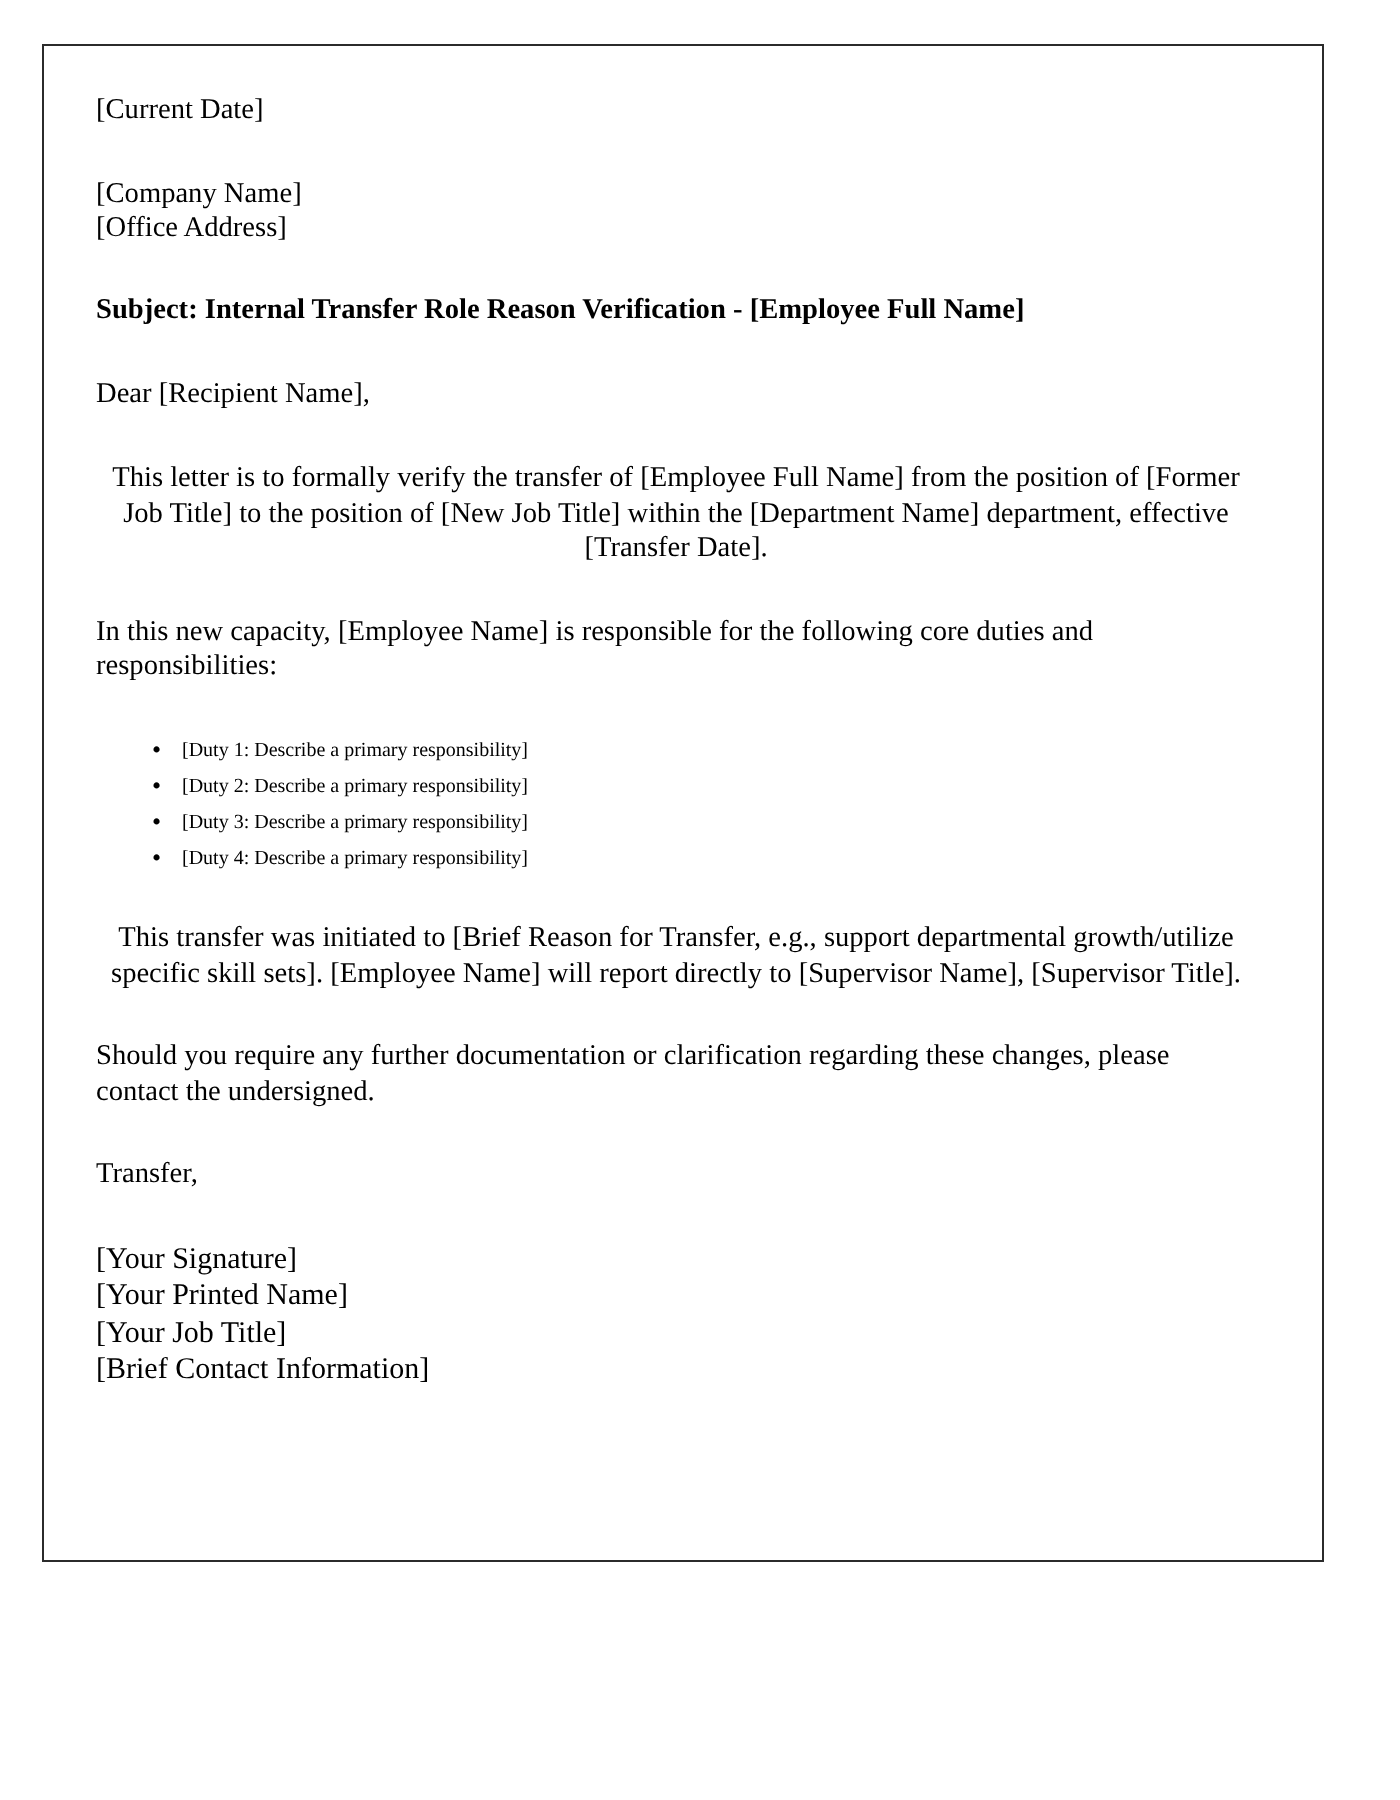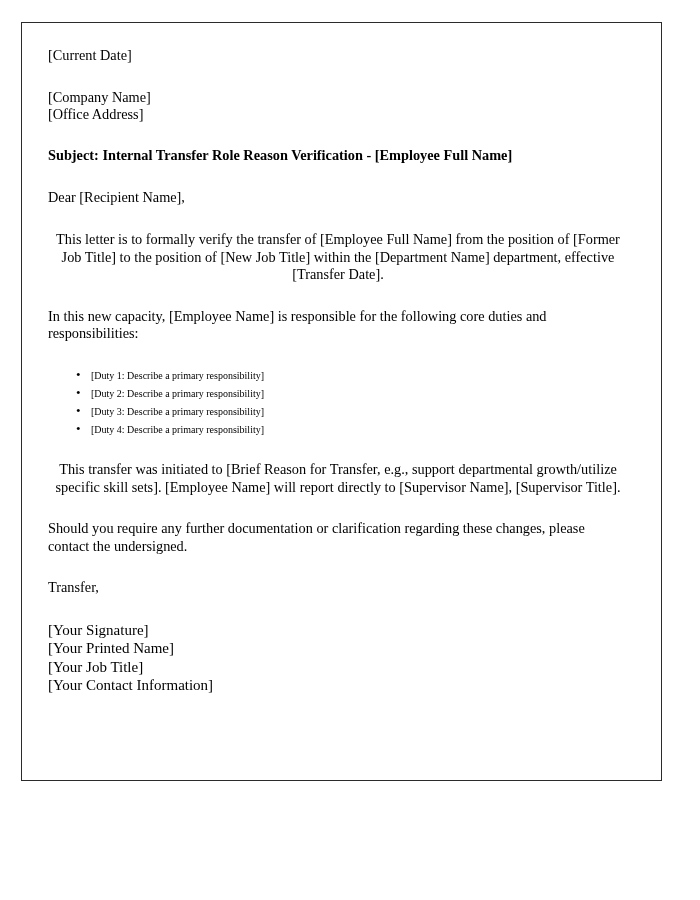--- a/index.html
+++ b/index.html
@@ -105,17 +105,17 @@
     <p class="block sp-para">This transfer was initiated to [Brief Reason for Transfer, e.g., support departmental growth/utilize specific skill sets]. [Employee Name] will report directly to [Supervisor Name], [Supervisor Title].</p>
 
     <p class="block sp-closing">Should you require any further documentation or clarification regarding these changes, please contact the undersigned.</p>
 
     <p class="block sp-sincerely">Transfer,</p>
 
     <p class="block">
       <span class="sig-line">[Your Signature]</span>
       <span class="sig-line">[Your Printed Name]</span>
       <span class="sig-line">[Your Job Title]</span>
-      <span class="sig-line">[Your Contact Information]</span>
+      <span class="sig-line">[Brief Contact Information]</span>
     </p>
 
   </div>
 </div>
 
 </body></html>

